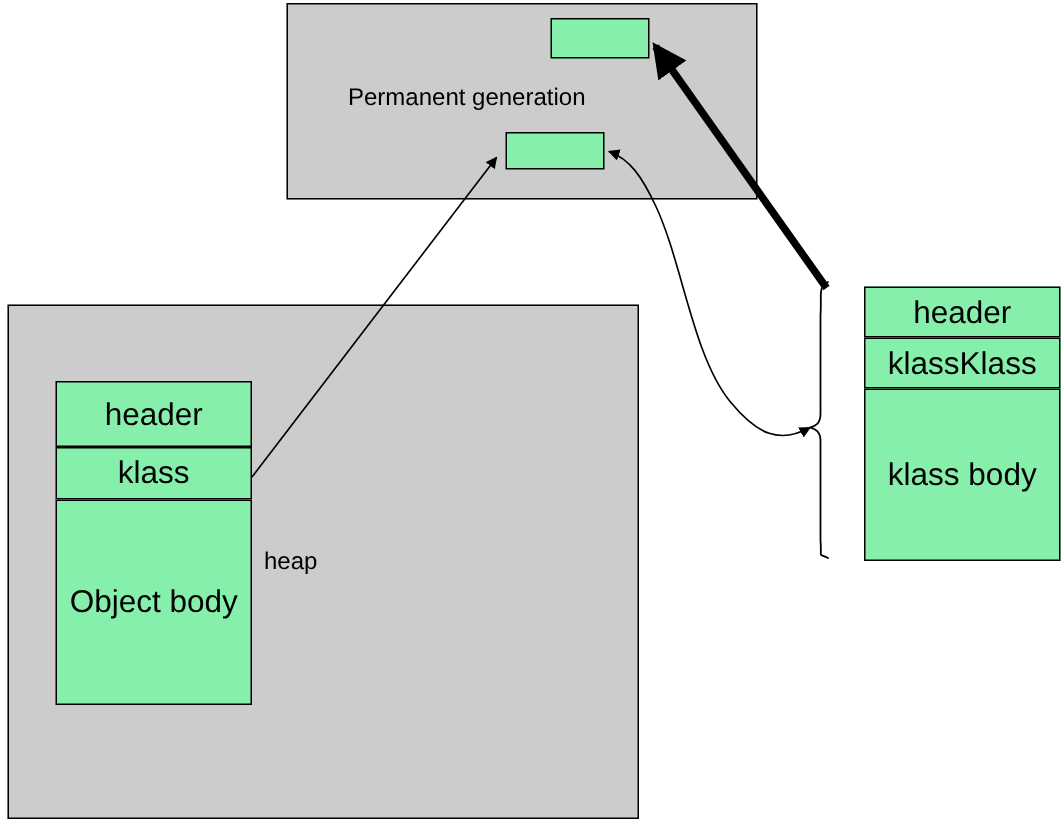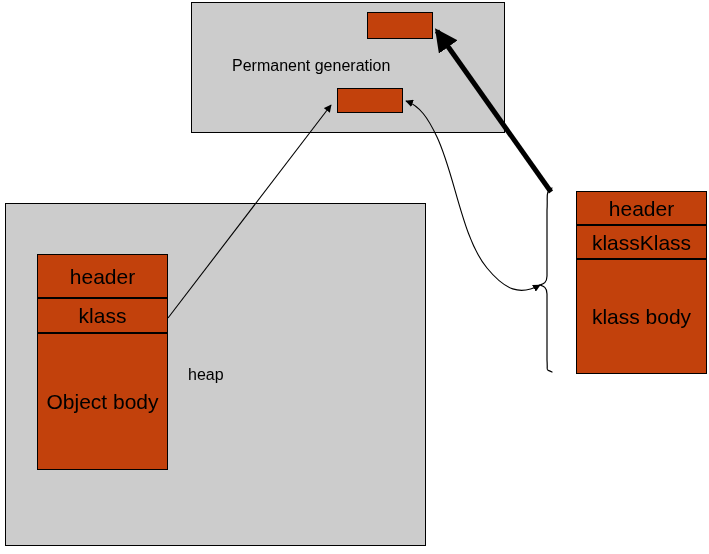--- a/index.html
+++ b/index.html
@@ -16,21 +16,21 @@
     font-family: "Liberation Sans", sans-serif;
   }
   .region {
     position: absolute;
     background: #cccccc;
     border: 1px solid #000000;
     box-sizing: border-box;
   }
   .cell {
     position: absolute;
-    background: #c2410c;
+    background: #86efac;
     border: 1px solid #000000;
     box-sizing: border-box;
     display: flex;
     align-items: center;
     justify-content: center;
     color: #000000;
     font-size: 21px;
     line-height: 1;
     white-space: nowrap;
   }
@@ -53,21 +53,21 @@
 </style>
 </head>
 <body>
 
 <div id="canvas">
 
   <div class="region" style="left:191px; top:2px; width:314px; height:131px;"></div>
   <div class="plain-label" style="left:232px; top:58px;">Permanent generation</div>
 
   <div class="region" style="left:5px; top:203px; width:421px; height:343px;"></div>
-  <div class="plain-label" style="left:188px; top:367px;">heap</div>
+  <div class="plain-label" style="left:176px; top:367px;">heap</div>
 
   <div class="cell" style="left:367px; top:12px; width:66px; height:27px;"></div>
   <div class="cell" style="left:337px; top:88px; width:66px; height:25px;"></div>
 
   <div class="cell" style="left:37px; top:254px; width:131px; height:44px;">header</div>
   <div class="cell" style="left:37px; top:333px; width:131px; height:137px;">Object body</div>
   <div class="cell" style="left:37px; top:298px; width:131px; height:35px;">klass</div>
 
   <div class="cell" style="left:576px; top:191px; width:131px; height:34px;">header</div>
   <div class="cell" style="left:576px; top:225px; width:131px; height:34px;">klassKlass</div>

